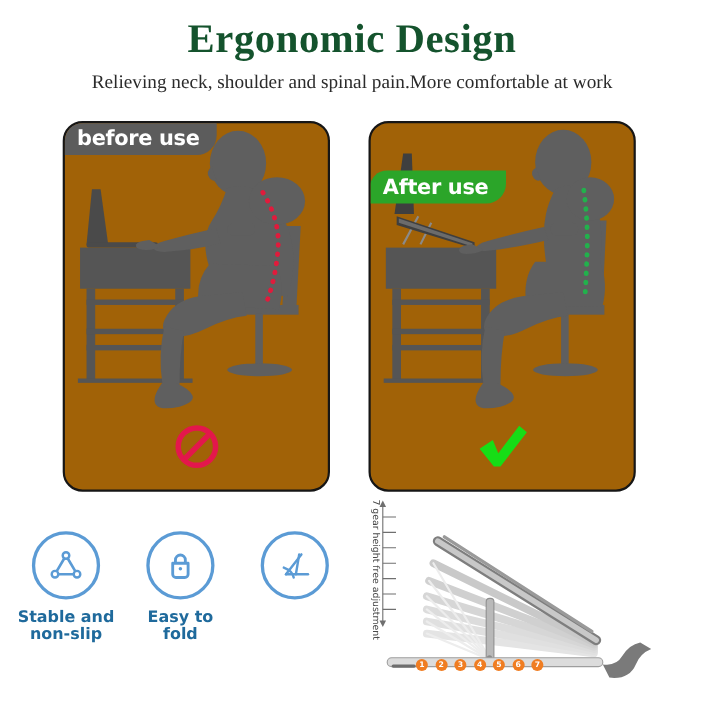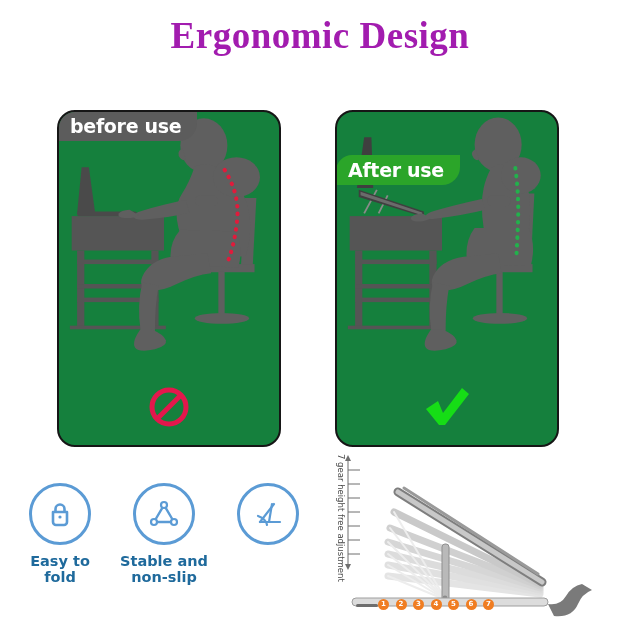--- a/index.html
+++ b/index.html
@@ -24,44 +24,44 @@
   .title {
     position: absolute;
     top: 14px;
     left: 0;
     width: 640px;
     text-align: center;
     font-family: "Liberation Serif", serif;
     font-weight: bold;
     font-size: 37px;
     letter-spacing: 0.5px;
-    color: #a21caf;
+    color: #14532d;
     white-space: nowrap;
   }
   .subtitle {
     position: absolute;
     top: 64px;
     left: 0;
     width: 640px;
     text-align: center;
     font-family: "Liberation Serif", serif;
     font-size: 17.5px;
     color: #2b2b2b;
     white-space: nowrap;
   }
 
   
   .panel {
     position: absolute;
     top: 110px;
-    width: 224px;
+    width: 243px;
     height: 337px;
     border: 2.5px solid #161616;
     border-radius: 18px;
-    background: #15803d;
+    background: #a16207;
     overflow: hidden;
     box-sizing: border-box;
   }
   #panel-before { left: 57px; }
   #panel-after  { left: 335px; }
 
   .panel-badge {
     position: absolute;
     top: -1px;
     left: -1px;
@@ -159,20 +159,21 @@
     line-height: 11px;
     text-align: center;
   }
 </style>
 </head>
 <body>
 
 <div class="page">
 
   <div class="title">Ergonomic Design</div>
+  <div class="subtitle">Relieving neck, shoulder and spinal pain.More comfortable at work</div>
 
   <div class="panel" id="panel-before">
     <svg class="scene" viewBox="0 0 243 337">
 
       <g fill="#555555">
         <rect x="14" y="115" width="102" height="38"></rect>
         <rect x="20" y="153" width="8" height="84"></rect>
         <rect x="102" y="153" width="8" height="84"></rect>
         <rect x="20" y="163" width="90" height="5"></rect>
         <rect x="20" y="190" width="90" height="5"></rect>
@@ -281,49 +282,49 @@
     <div class="verdict">
       <svg width="50" height="44" viewBox="0 0 50 44">
         <polygon points="4,24 16,16 21,28 40,3 47,9 23,40 17,40" fill="#16dd16"></polygon>
       </svg>
     </div>
 
     <div class="panel-badge badge-green">After use</div>
   </div>
 
   <div class="features">
+
+    <div class="feature">
+      <div class="feature-circle">
+        <svg width="36" height="36" viewBox="0 0 36 36">
+          <polygon points="18,9 28,26 8,26" fill="none" stroke="#5b9bd5" stroke-width="2.4" stroke-linejoin="round"></polygon>
+          <circle cx="18" cy="9" r="3" fill="#ffffff" stroke="#5b9bd5" stroke-width="2.2"></circle>
+          <circle cx="28" cy="26" r="3" fill="#ffffff" stroke="#5b9bd5" stroke-width="2.2"></circle>
+          <circle cx="8" cy="26" r="3" fill="#ffffff" stroke="#5b9bd5" stroke-width="2.2"></circle>
+        </svg>
+      </div>
+      <div class="feature-label">Stable and<br>non-slip</div>
+    </div>
 
     <div class="feature">
       <div class="feature-circle">
         <svg width="36" height="36" viewBox="0 0 36 36">
           <g fill="none" stroke="#5b9bd5" stroke-width="2.6" stroke-linejoin="round">
             <path d="M11 16 v10 a3 3 0 0 0 3 3 h8 a3 3 0 0 0 3 -3 v-10 z"></path>
             <path d="M13.5 16 v-3 a4.5 4.5 0 0 1 9 0 v3"></path>
           </g>
           <circle cx="18" cy="21" r="1.6" fill="#5b9bd5"></circle>
         </svg>
       </div>
       <div class="feature-label">Easy to fold</div>
     </div>
 
     <div class="feature">
       <div class="feature-circle">
         <svg width="36" height="36" viewBox="0 0 36 36">
-          <polygon points="18,9 28,26 8,26" fill="none" stroke="#5b9bd5" stroke-width="2.4" stroke-linejoin="round"></polygon>
-          <circle cx="18" cy="9" r="3" fill="#ffffff" stroke="#5b9bd5" stroke-width="2.2"></circle>
-          <circle cx="28" cy="26" r="3" fill="#ffffff" stroke="#5b9bd5" stroke-width="2.2"></circle>
-          <circle cx="8" cy="26" r="3" fill="#ffffff" stroke="#5b9bd5" stroke-width="2.2"></circle>
-        </svg>
-      </div>
-      <div class="feature-label">Stable and<br>non-slip</div>
-    </div>
-
-    <div class="feature">
-      <div class="feature-circle">
-        <svg width="36" height="36" viewBox="0 0 36 36">
           <g fill="none" stroke="#5b9bd5" stroke-width="2.2" stroke-linecap="round">
             <line x1="10" y1="26" x2="30" y2="26"></line>
             <line x1="10" y1="26" x2="24" y2="8"></line>
             <line x1="22" y1="8" x2="19" y2="26"></line>
             <path d="M8 20 q8 3 9 9"></path>
           </g>
         </svg>
       </div>
     </div>
 

